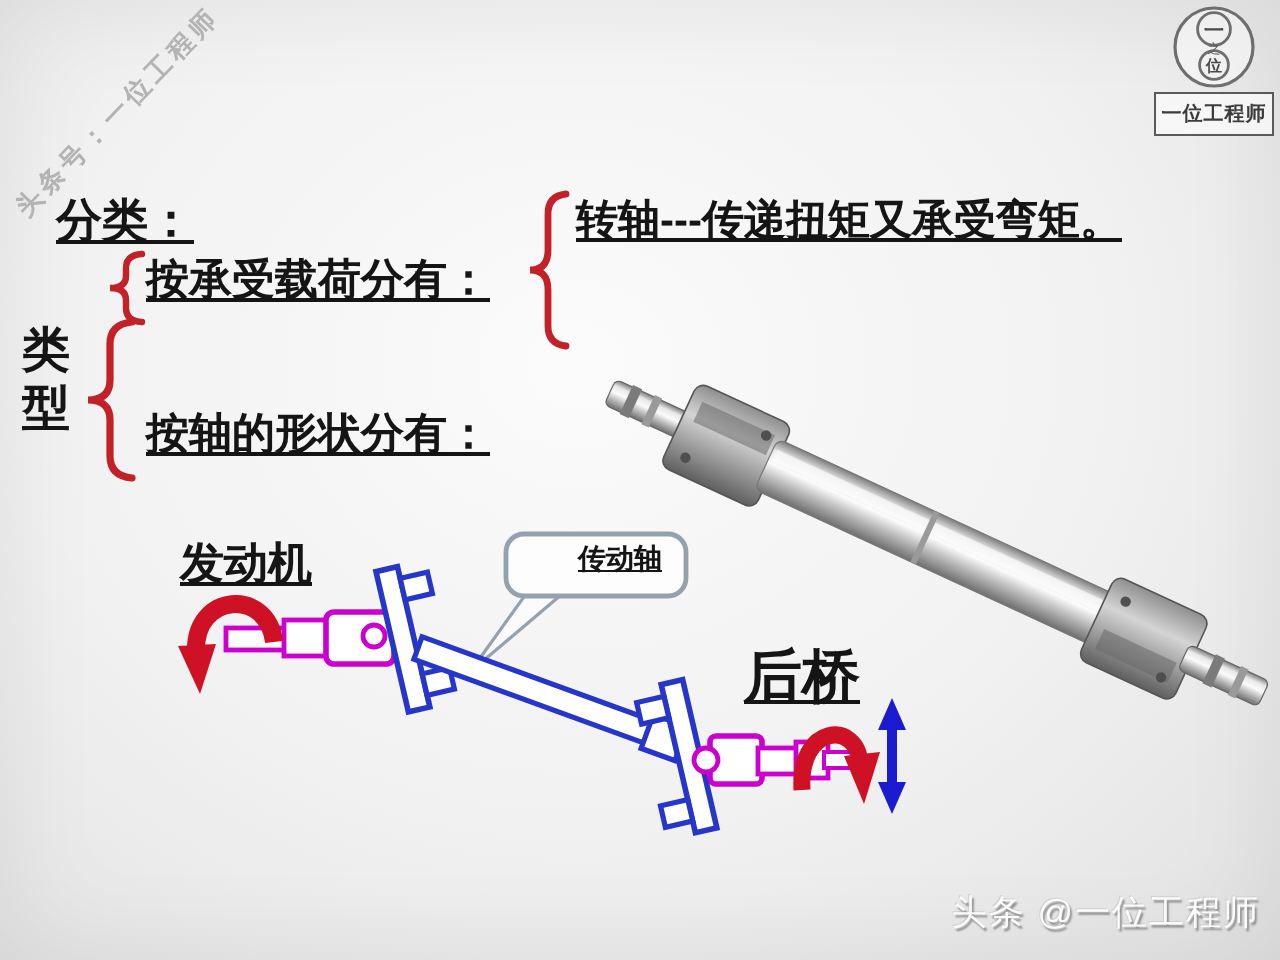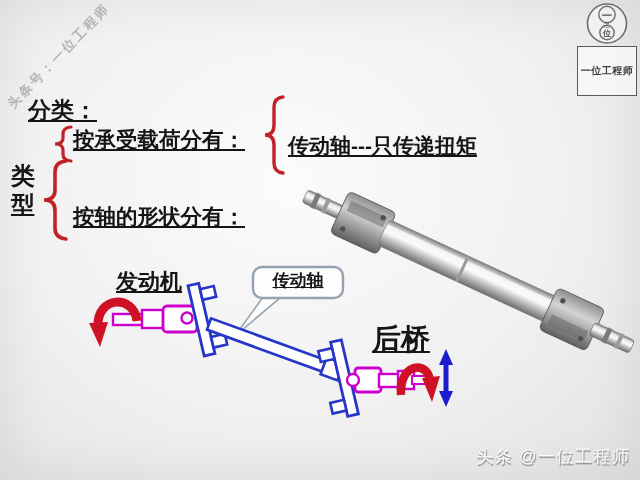--- a/index.html
+++ b/index.html
@@ -16,21 +16,21 @@
     color:#b3b3b3;font-size:13px;font-weight:bold;letter-spacing:2.5px;white-space:nowrap;
     transform:rotate(-46deg);transform-origin:0 0;
   }
   .wm-footer{
     color:#fbfbfb;font-size:17.5px;font-weight:normal;letter-spacing:1px;white-space:nowrap;
     text-shadow:1px 1.5px 1px #8e8e8e, -0.5px -0.5px 0 #cfcfcf;
   }
   .logo{width:60px;text-align:center;}
   .logo-label{
     display:block;border:1.6px solid #5a5a5a;background:rgba(249,249,249,.75);
-    font-size:10px;font-weight:bold;color:#3c3c3c;padding:17px 1px;margin-top:1px;
+    font-size:10px;font-weight:bold;color:#3c3c3c;padding:3px 1px;margin-top:1px;
     white-space:nowrap;letter-spacing:0.5px;
   }
   .vert{display:flex;flex-direction:column;font-size:24px;font-weight:bold;line-height:29px;}
   svg{display:block;overflow:visible;}
 </style>
 </head>
 <body>
 
 <div class="slide">
 
@@ -63,21 +63,21 @@
     <path d="M19,2 Q11,2.5 11,9 L11,13 Q11,19 3,19 Q11,19 11,25 L11,29 Q11,35.5 19,36" fill="none" stroke="#c22128" stroke-width="3.2" stroke-linecap="round"></path>
   </svg>
 
   <div class="abs cn" style="left:73px;top:128px;font-size:21.5px;">按承受载荷分有：</div>
   <div class="abs cn" style="left:73px;top:205px;font-size:21.5px;">按轴的形状分有：</div>
 
   <svg class="abs" style="left:262px;top:95px;" width="24" height="80" viewBox="0 0 24 80">
     <path d="M21,2 Q12,3 12,12 L12,30 Q12,40 3,40 Q12,40 12,50 L12,68 Q12,77 21,78" fill="none" stroke="#c22128" stroke-width="3.4" stroke-linecap="round"></path>
   </svg>
 
-  <div class="abs cn" style="left:288px;top:134px;font-size:21px;">传动轴---只传递扭矩</div>
+  <div class="abs cn" style="left:288px;top:99px;font-size:21px;">转轴---传递扭矩又承受弯矩。</div>
 
   <svg class="abs" style="left:280px;top:170px;" width="360" height="195" viewBox="0 0 360 195">
     <defs>
       <linearGradient id="tubeGrad" x1="0" y1="0" x2="0" y2="1">
         <stop offset="0%" stop-color="#7d7d7d"></stop>
         <stop offset="22%" stop-color="#e8e8e8"></stop>
         <stop offset="45%" stop-color="#fbfbfb"></stop>
         <stop offset="70%" stop-color="#b9b9b9"></stop>
         <stop offset="100%" stop-color="#6e6e6e"></stop>
       </linearGradient>
@@ -161,19 +161,19 @@
       <polygon points="422,128 440,126 432,152" fill="#cf1126"></polygon>
     </g>
 
     <g>
       <rect x="443.5" y="113" width="5" height="30" fill="#1b1bd0"></rect>
       <polygon points="446,99 439,115 453,115" fill="#1b1bd0"></polygon>
       <polygon points="446,157 439,141 453,141" fill="#1b1bd0"></polygon>
     </g>
   </svg>
 
-  <div class="abs cn" style="left:90px;top:269px;font-size:22px;margin-left:26px;">发动机</div>
-  <div class="abs cn" style="left:253px;top:271px;width:90px;text-align:center;font-size:17px;">传动轴</div>
+  <div class="abs cn" style="left:90px;top:269px;font-size:22px;">发动机</div>
+  <div class="abs cn" style="left:253px;top:271px;width:90px;text-align:center;font-size:14px;padding-left:12px;">传动轴</div>
   <div class="abs cn" style="left:372px;top:323px;font-size:29px;">后桥</div>
 
   <div class="abs wm-footer" style="right:10px;top:444px;">头条 @一位工程师</div>
 
 </div>
 
 </body></html>

